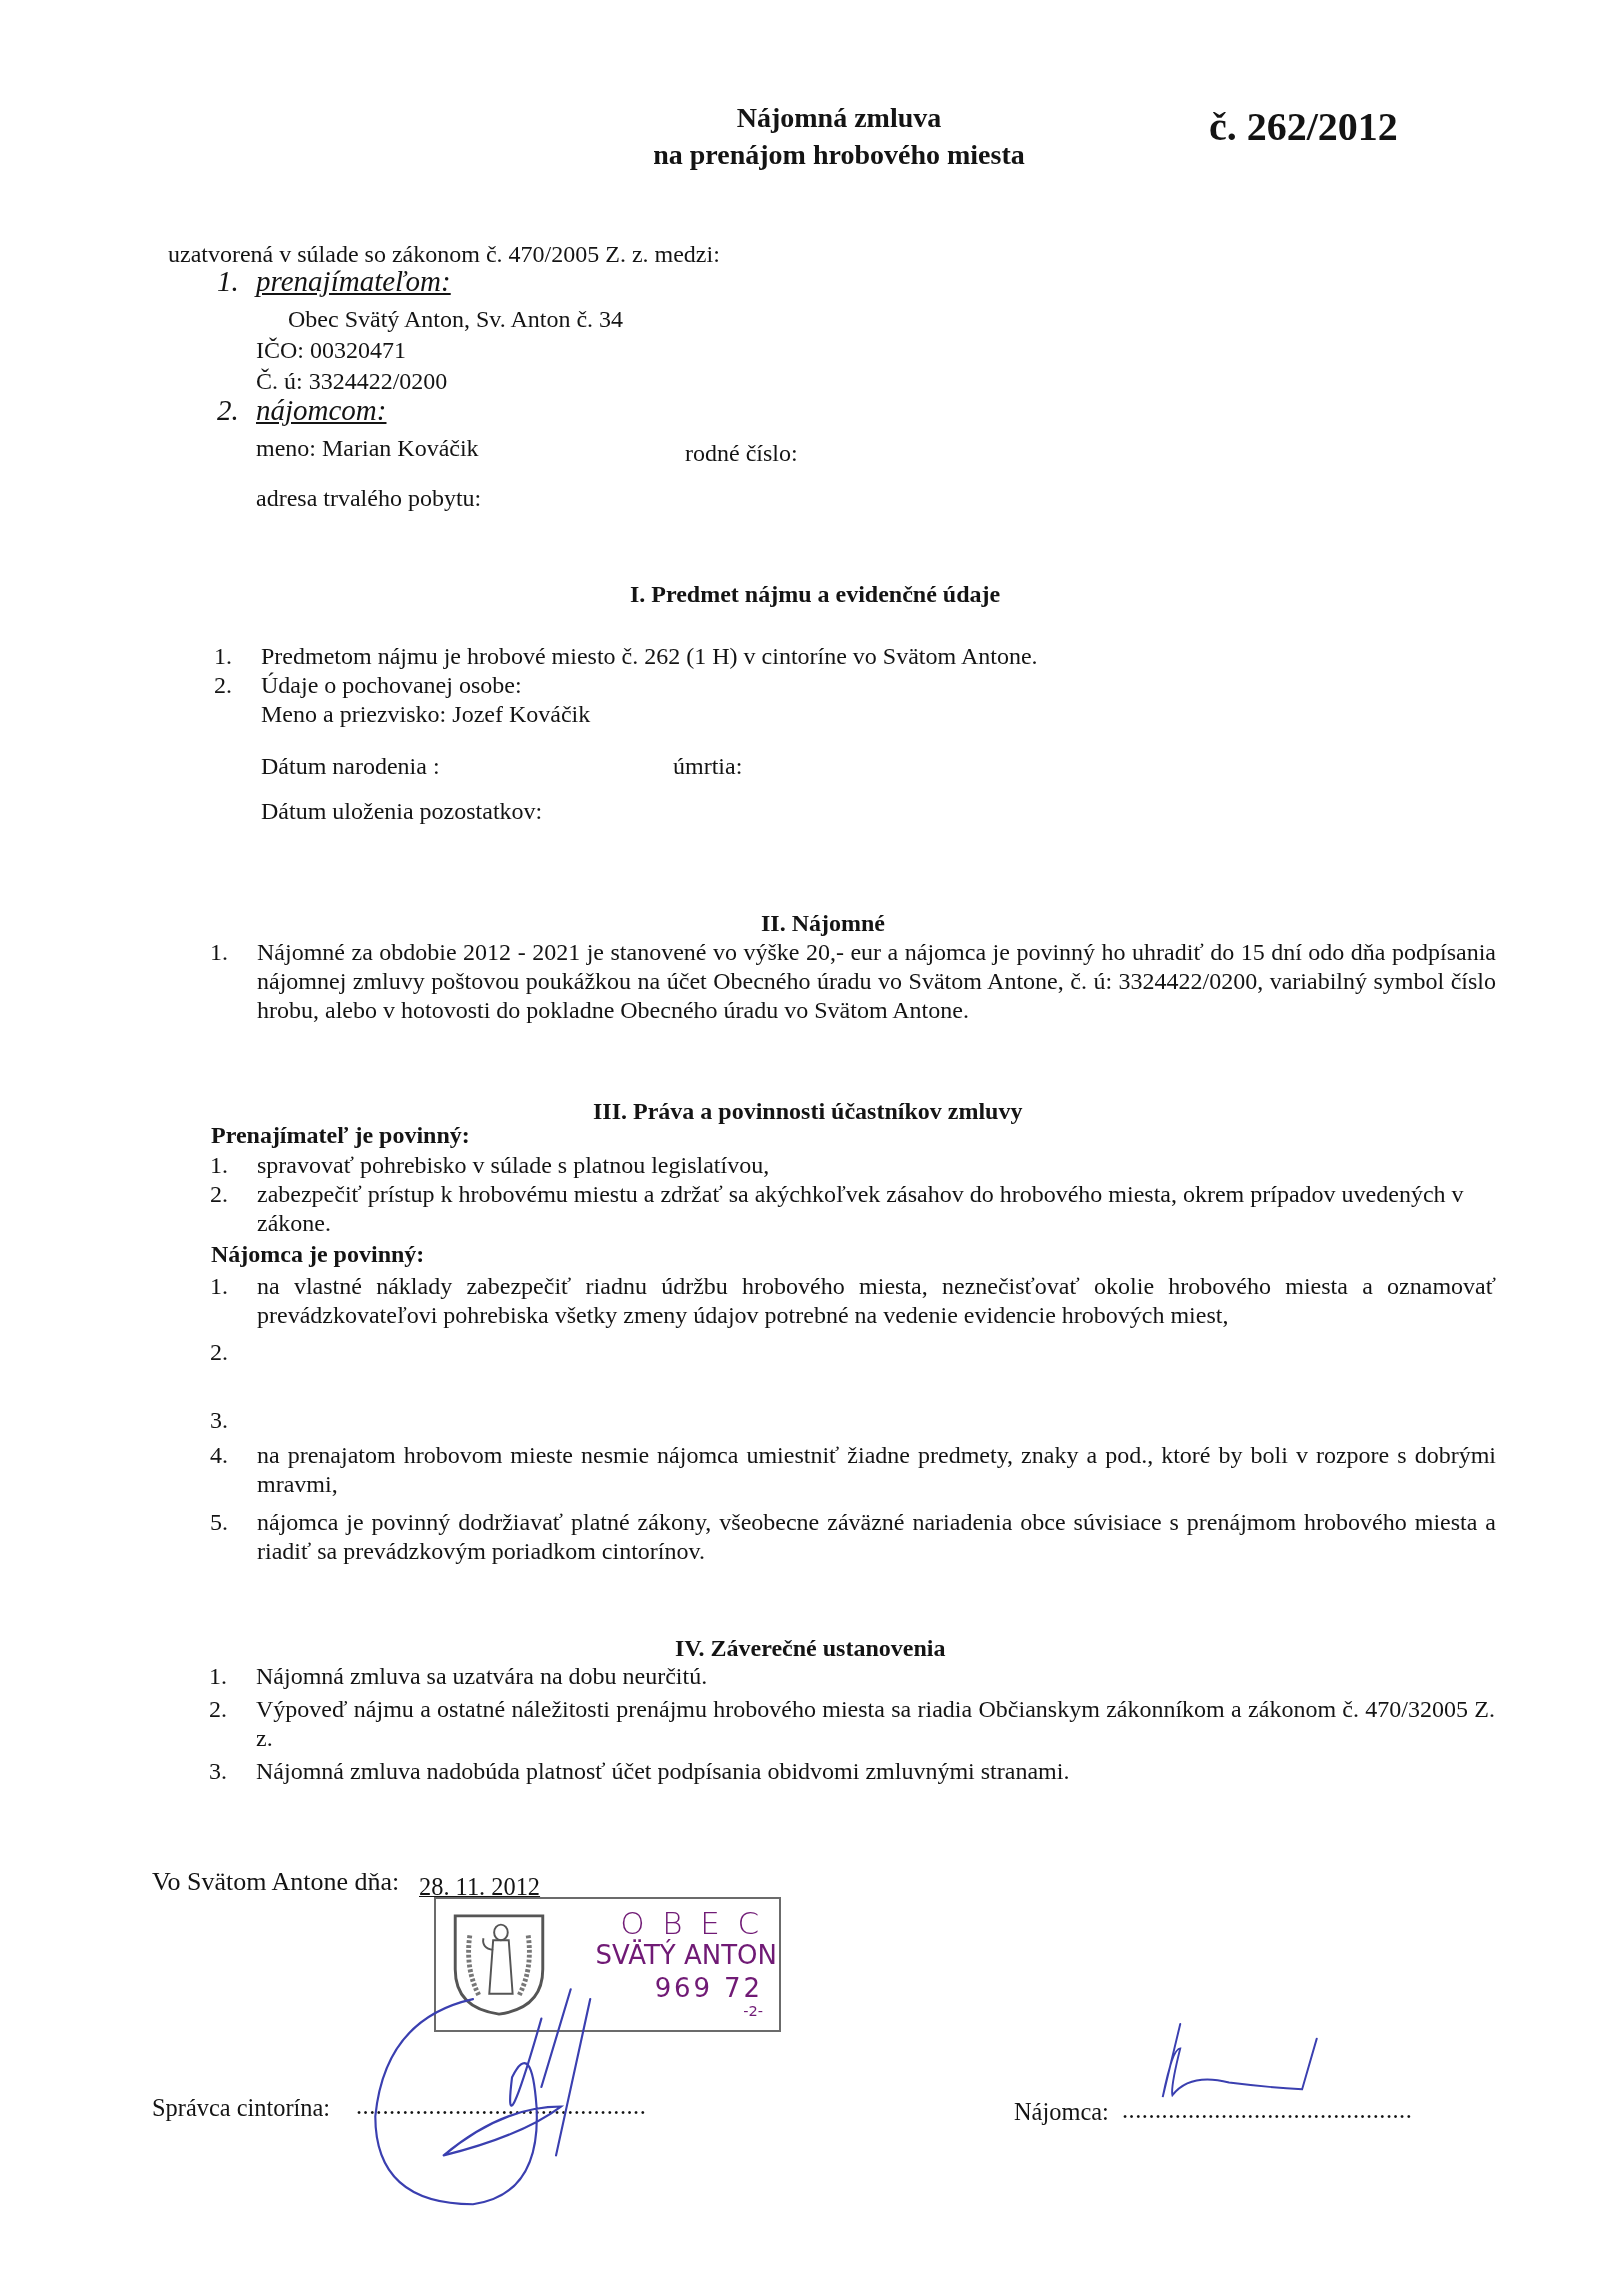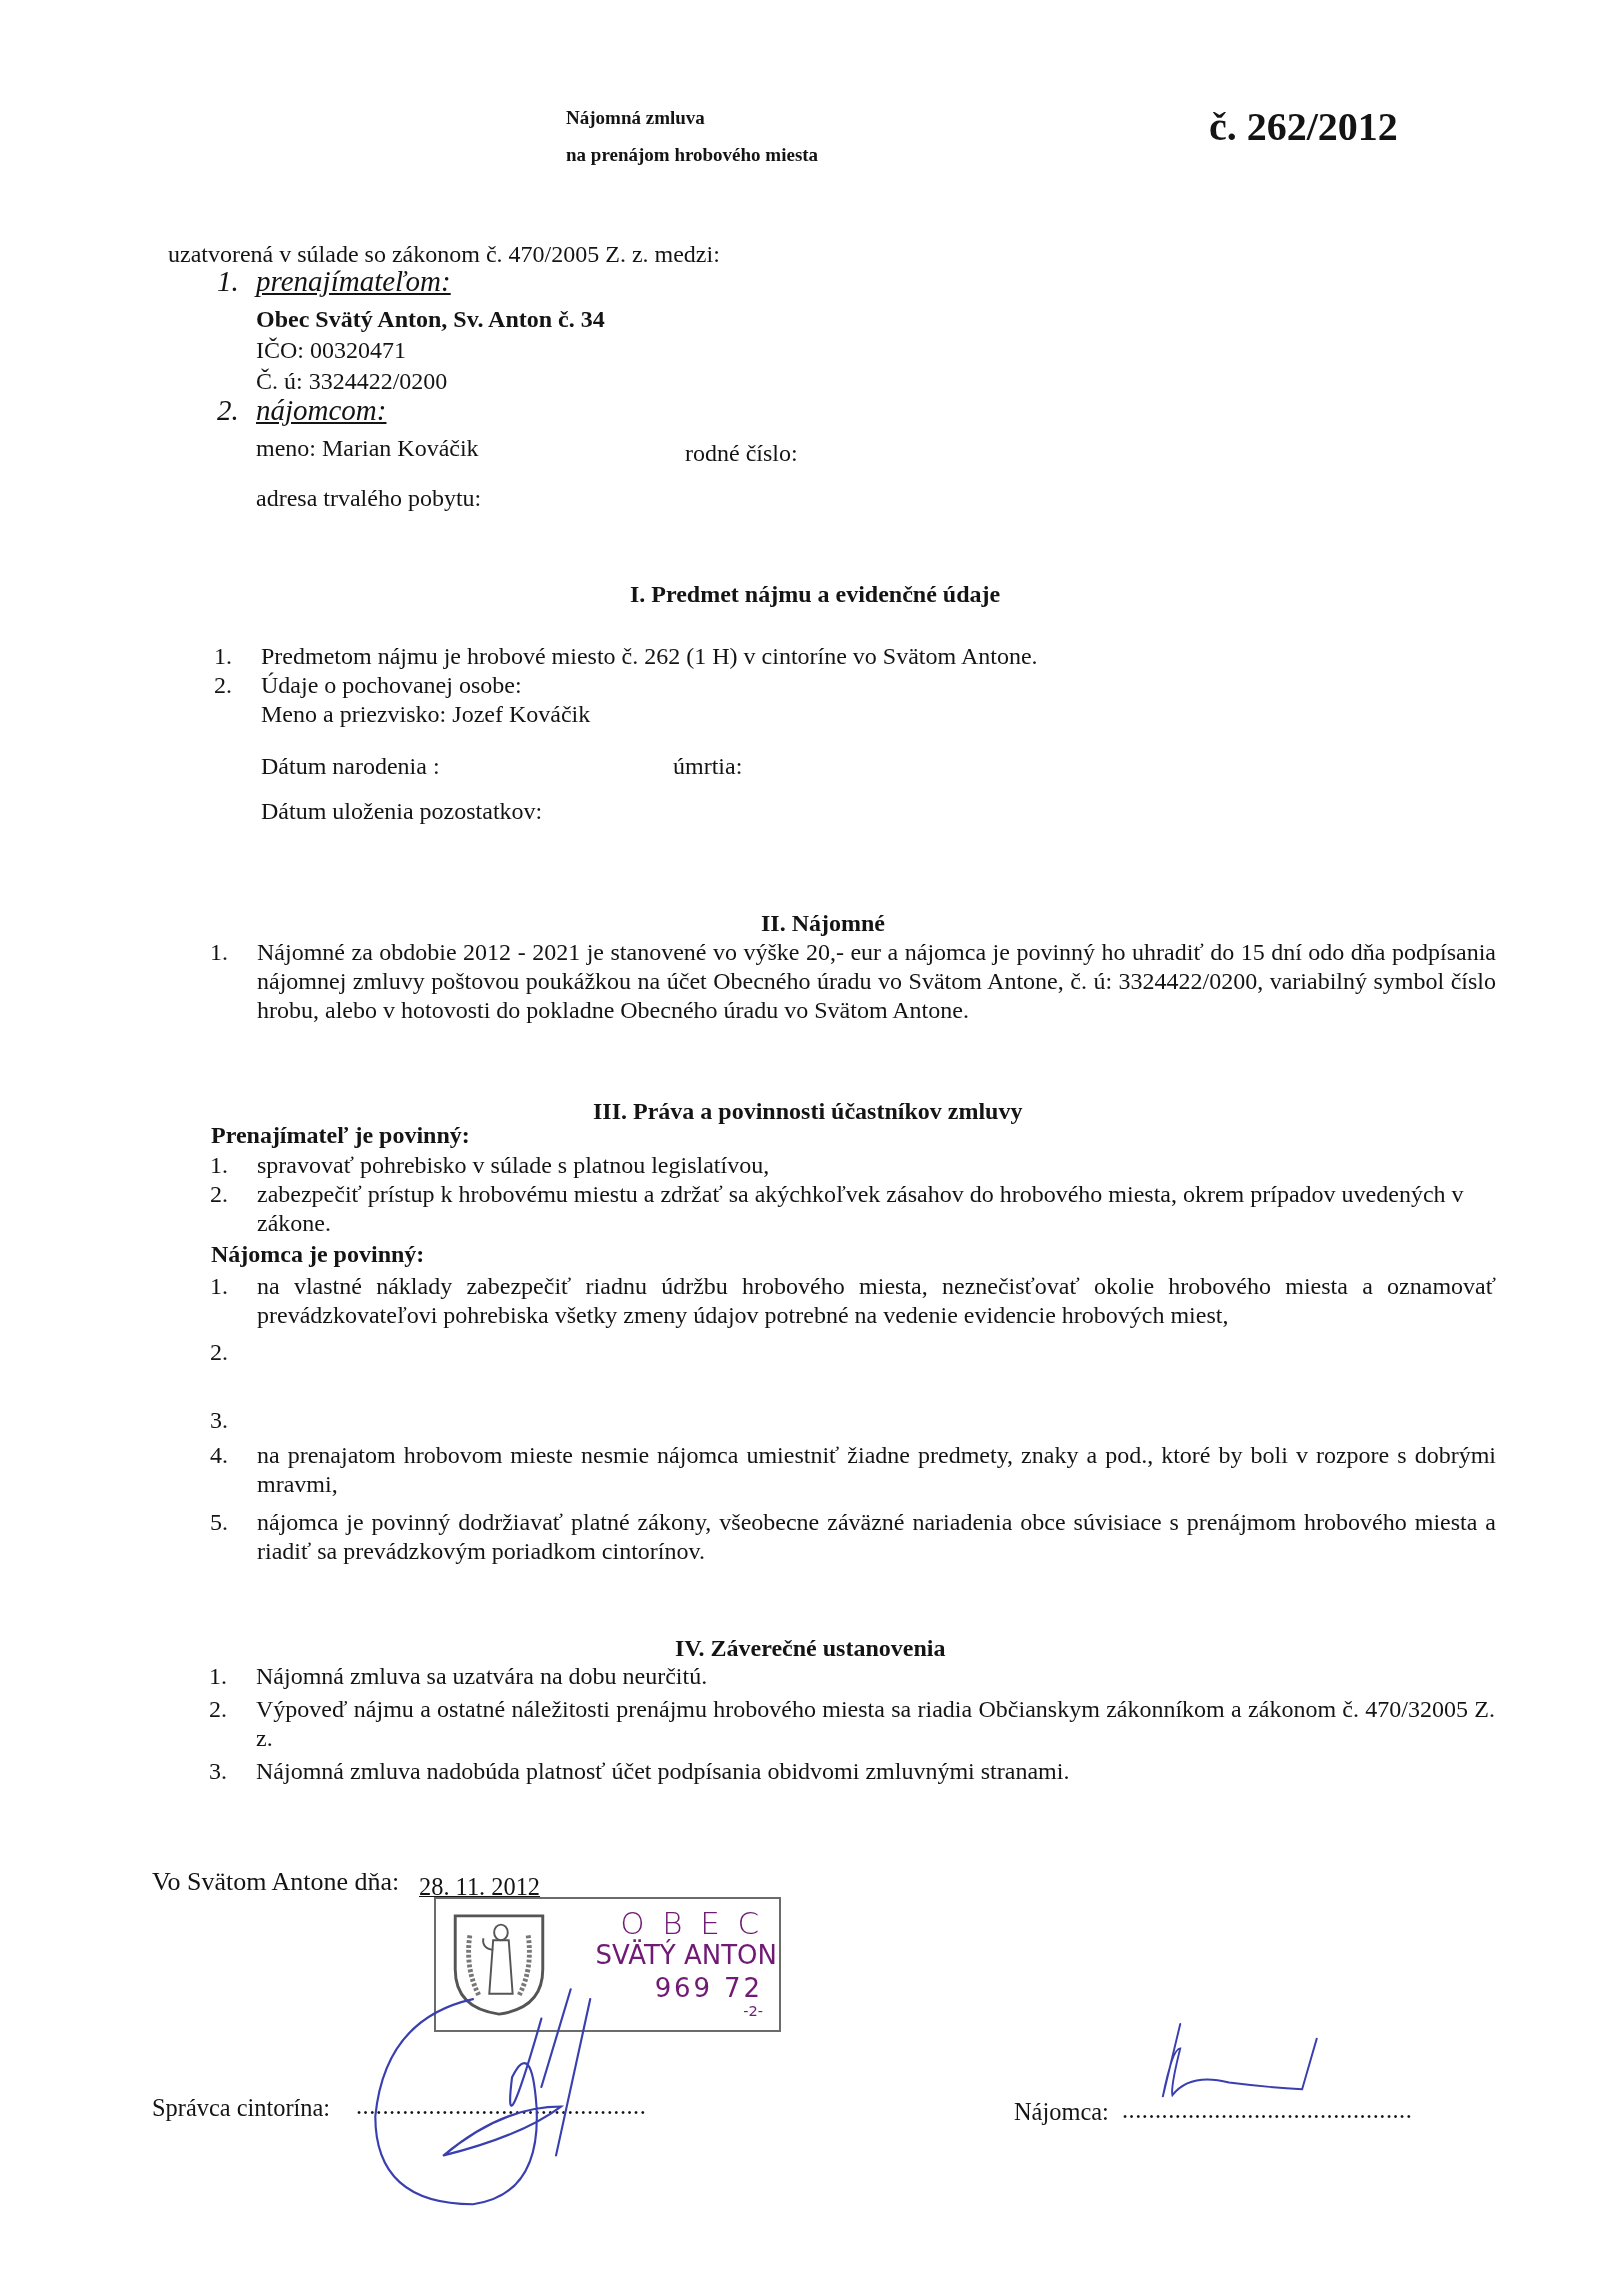--- a/index.html
+++ b/index.html
@@ -2,27 +2,27 @@
 <html><head>
 <meta charset="utf-8">
 <style>
   html, body { margin: 0; padding: 0; background: #ffffff; }
   body {
     width: 1623px; height: 2294px; position: relative; overflow: hidden;
     font-family: "Liberation Serif", "DejaVu Serif", serif;
     color: #141414;
   }
   .abs { position: absolute; white-space: nowrap; }
-  .title { font-weight: bold; font-size: 19px; line-height: 37px; }
+  .title { font-weight: bold; font-size: 28px; text-align: center; line-height: 37px; }
   .contract-no { font-weight: bold; font-size: 40px; }
   .body-text { font-size: 24px; line-height: 29px; }
   .heading { font-weight: bold; font-size: 24px; }
   .num-italic { font-style: italic; font-size: 29px; }
   .label-italic { font-style: italic; font-size: 29px; text-decoration: underline; }
-  .bold { font-weight: bold; }
+  .bold { font-weight: normal; margin-left: 32px; }
   .para { position: absolute; font-size: 24px; line-height: 29px; white-space: normal; text-align: justify; }
   .para .n { position: absolute; left: -47px; top: 0; }
   .stamp {
     position: absolute; left: 434px; top: 1897px; width: 343px; height: 131px;
     border: 2px solid #6b6b6b; background: transparent;
   }
   .stamp-text { position: absolute; font-family: "DejaVu Sans", sans-serif; color: #701a75; text-align: right; width: 195px; left: 132px; }
   .dots { letter-spacing: 1px; }
 </style>
 </head>

